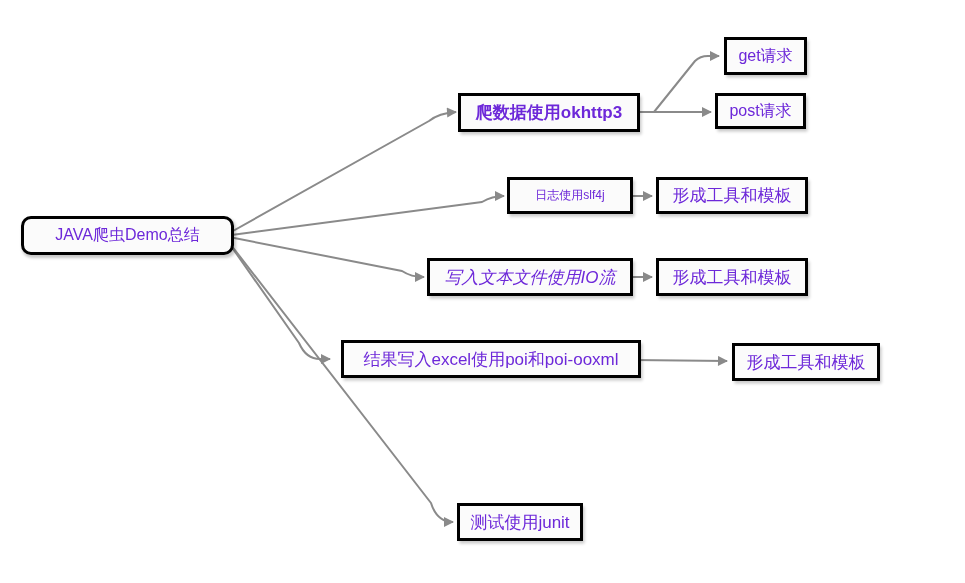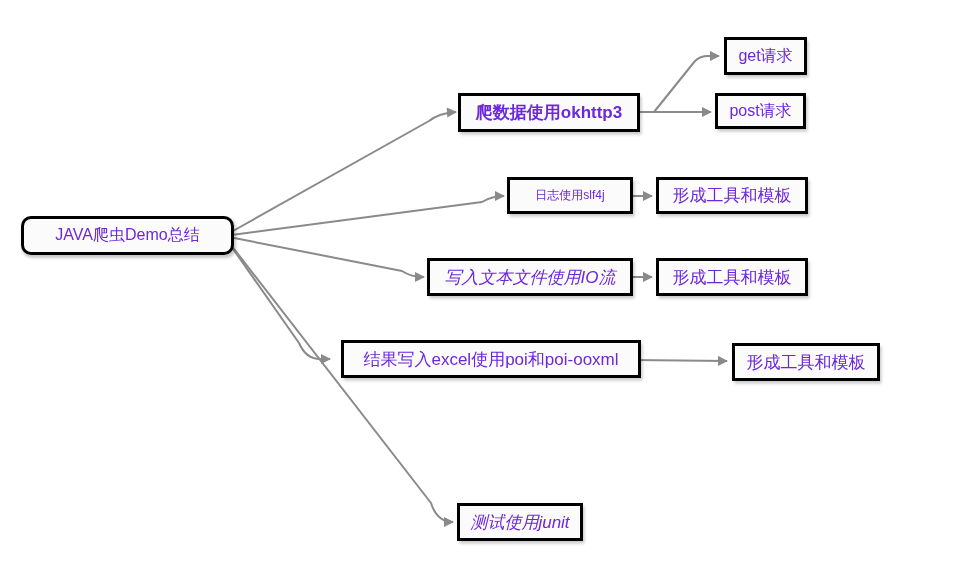--- a/index.html
+++ b/index.html
@@ -37,21 +37,21 @@
   .n-root   { left: 21px;  top: 216px; width: 213px; height: 39px; border-radius: 10px; }
   .n-crawl  { left: 458px; top: 93px;  width: 182px; height: 39px; font-size: 17px; font-weight: bold; }
   .n-get    { left: 724px; top: 37px;  width: 83px;  height: 38px; }
   .n-post   { left: 715px; top: 93px;  width: 91px;  height: 36px; }
   .n-log    { left: 507px; top: 177px; width: 126px; height: 37px; font-size: 12px; }
   .n-logt   { left: 656px; top: 177px; width: 152px; height: 37px; font-size: 17px; }
   .n-io     { left: 427px; top: 258px; width: 206px; height: 38px; font-size: 17px; font-style: italic; }
   .n-iot    { left: 656px; top: 258px; width: 152px; height: 38px; font-size: 17px; }
   .n-excel  { left: 333px; top: 340px; width: 300px; height: 38px; font-size: 17px; margin-left: 8px; }
   .n-excelt { left: 732px; top: 343px; width: 148px; height: 38px; font-size: 17px; }
-  .n-test   { left: 457px; top: 503px; width: 126px; height: 38px; font-size: 17px; font-style: italic; }
+  .n-test   { left: 457px; top: 503px; width: 126px; height: 38px; font-size: 17px; }
 </style>
 </head>
 <body>
 
 <div class="canvas">
 
   <svg class="connectors" viewBox="0 0 965 583" xmlns="http://www.w3.org/2000/svg">
     <defs>
       <marker id="arrow" viewBox="0 0 10 10" refX="9" refY="5" markerWidth="5.5" markerHeight="5" orient="auto">
         <path d="M0,0 L10,5 L0,10 Z" fill="#8a8a8a"></path>

